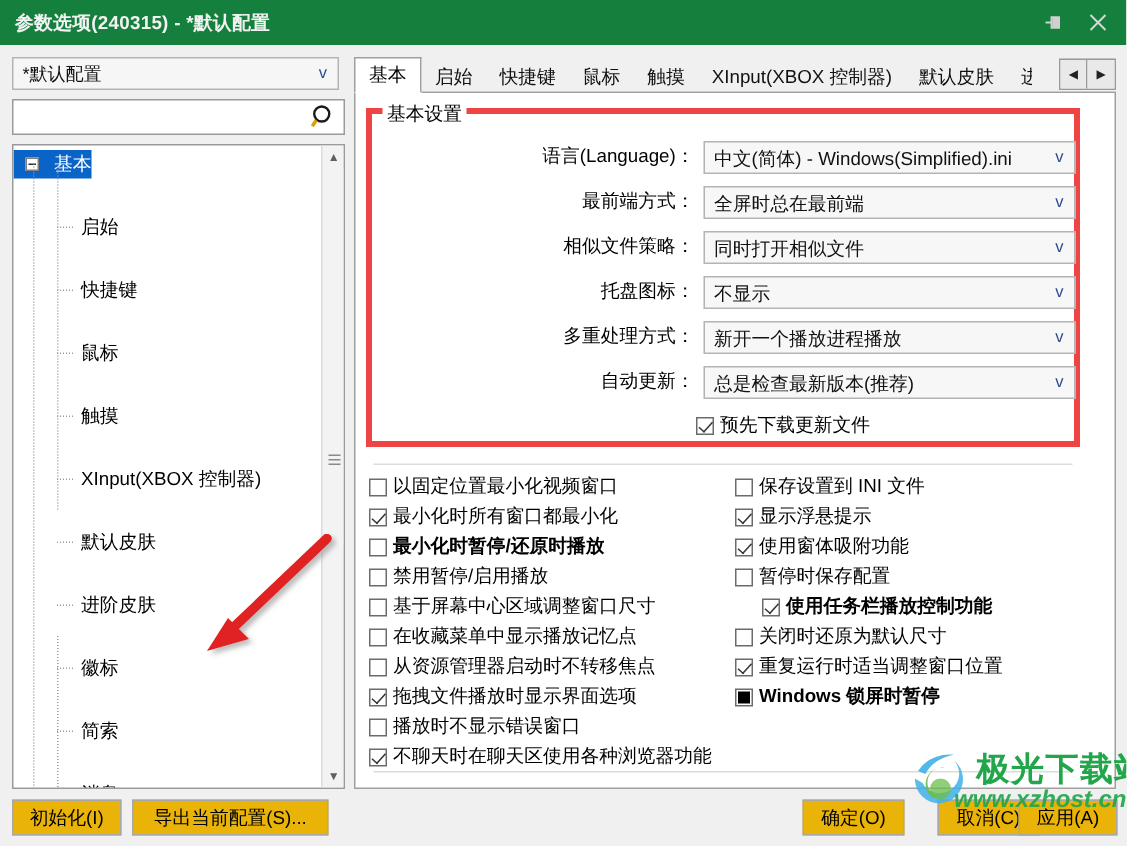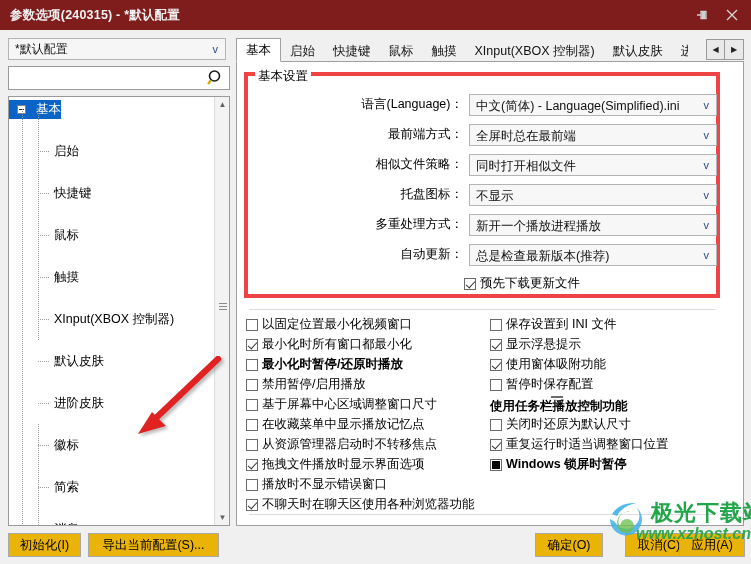--- a/index.html
+++ b/index.html
@@ -14,21 +14,21 @@
   #app {
     position: relative;
     width: 751px; height: 564px;
     background: #f0f0f0;
     overflow: hidden;
   }
 
   
   .titlebar {
     position: absolute; left: 0; top: 0; width: 751px; height: 30px;
-    background: #7f1d1d;
+    background: #15803d;
     color: #ffffff;
   }
   .titlebar-text {
     position: absolute; left: 10px; top: 7px;
     font-size: 12.5px; font-weight: bold;
     color: #f2f2f2;
     letter-spacing: 0.2px;
     white-space: nowrap;
   }
   .win-btn {
@@ -434,21 +434,21 @@
       </div>
 
       <div class="tabpage">
 
         <div class="groupbox">
           <div class="groupbox-title">基本设置</div>
           <div id="fields-container">
               <div class="field-row" style="left: 0px; top: 18px; width: 476px;">
                 <div class="field-label" style="right: 261px;">语言(Language)：</div>
                 <div class="field-combo" style="left: 221px; width: 248px;">
-                  <span class="fc-text">中文(简体) - Language(Simplified).ini</span>
+                  <span class="fc-text">中文(简体) - Windows(Simplified).ini</span>
                   <span class="fc-arrow">v</span>
                 </div>
               </div>
               <div class="field-row" style="left: 0px; top: 48px; width: 476px;">
                 <div class="field-label" style="right: 261px;">最前端方式：</div>
                 <div class="field-combo" style="left: 221px; width: 248px;">
                   <span class="fc-text">全屏时总在最前端</span>
                   <span class="fc-arrow">v</span>
                 </div>
               </div>
@@ -541,21 +541,21 @@
               <span>显示浮悬提示</span>
             </div>
             <div class="cb checked" style="left: 253px; top: 294px;">
               <span class="box"></span>
               <span>使用窗体吸附功能</span>
             </div>
             <div class="cb" style="left: 253px; top: 314px;">
               <span class="box"></span>
               <span>暂停时保存配置</span>
             </div>
-            <div class="cb checked bold" style="left: 253px; top: 334px; flex-direction: column;">
+            <div class="cb checked bold" style="left: 271px; top: 334px;">
               <span class="box"></span>
               <span>使用任务栏播放控制功能</span>
             </div>
             <div class="cb" style="left: 253px; top: 354px;">
               <span class="box"></span>
               <span>关闭时还原为默认尺寸</span>
             </div>
             <div class="cb checked" style="left: 253px; top: 374px;">
               <span class="box"></span>
               <span>重复运行时适当调整窗口位置</span>

